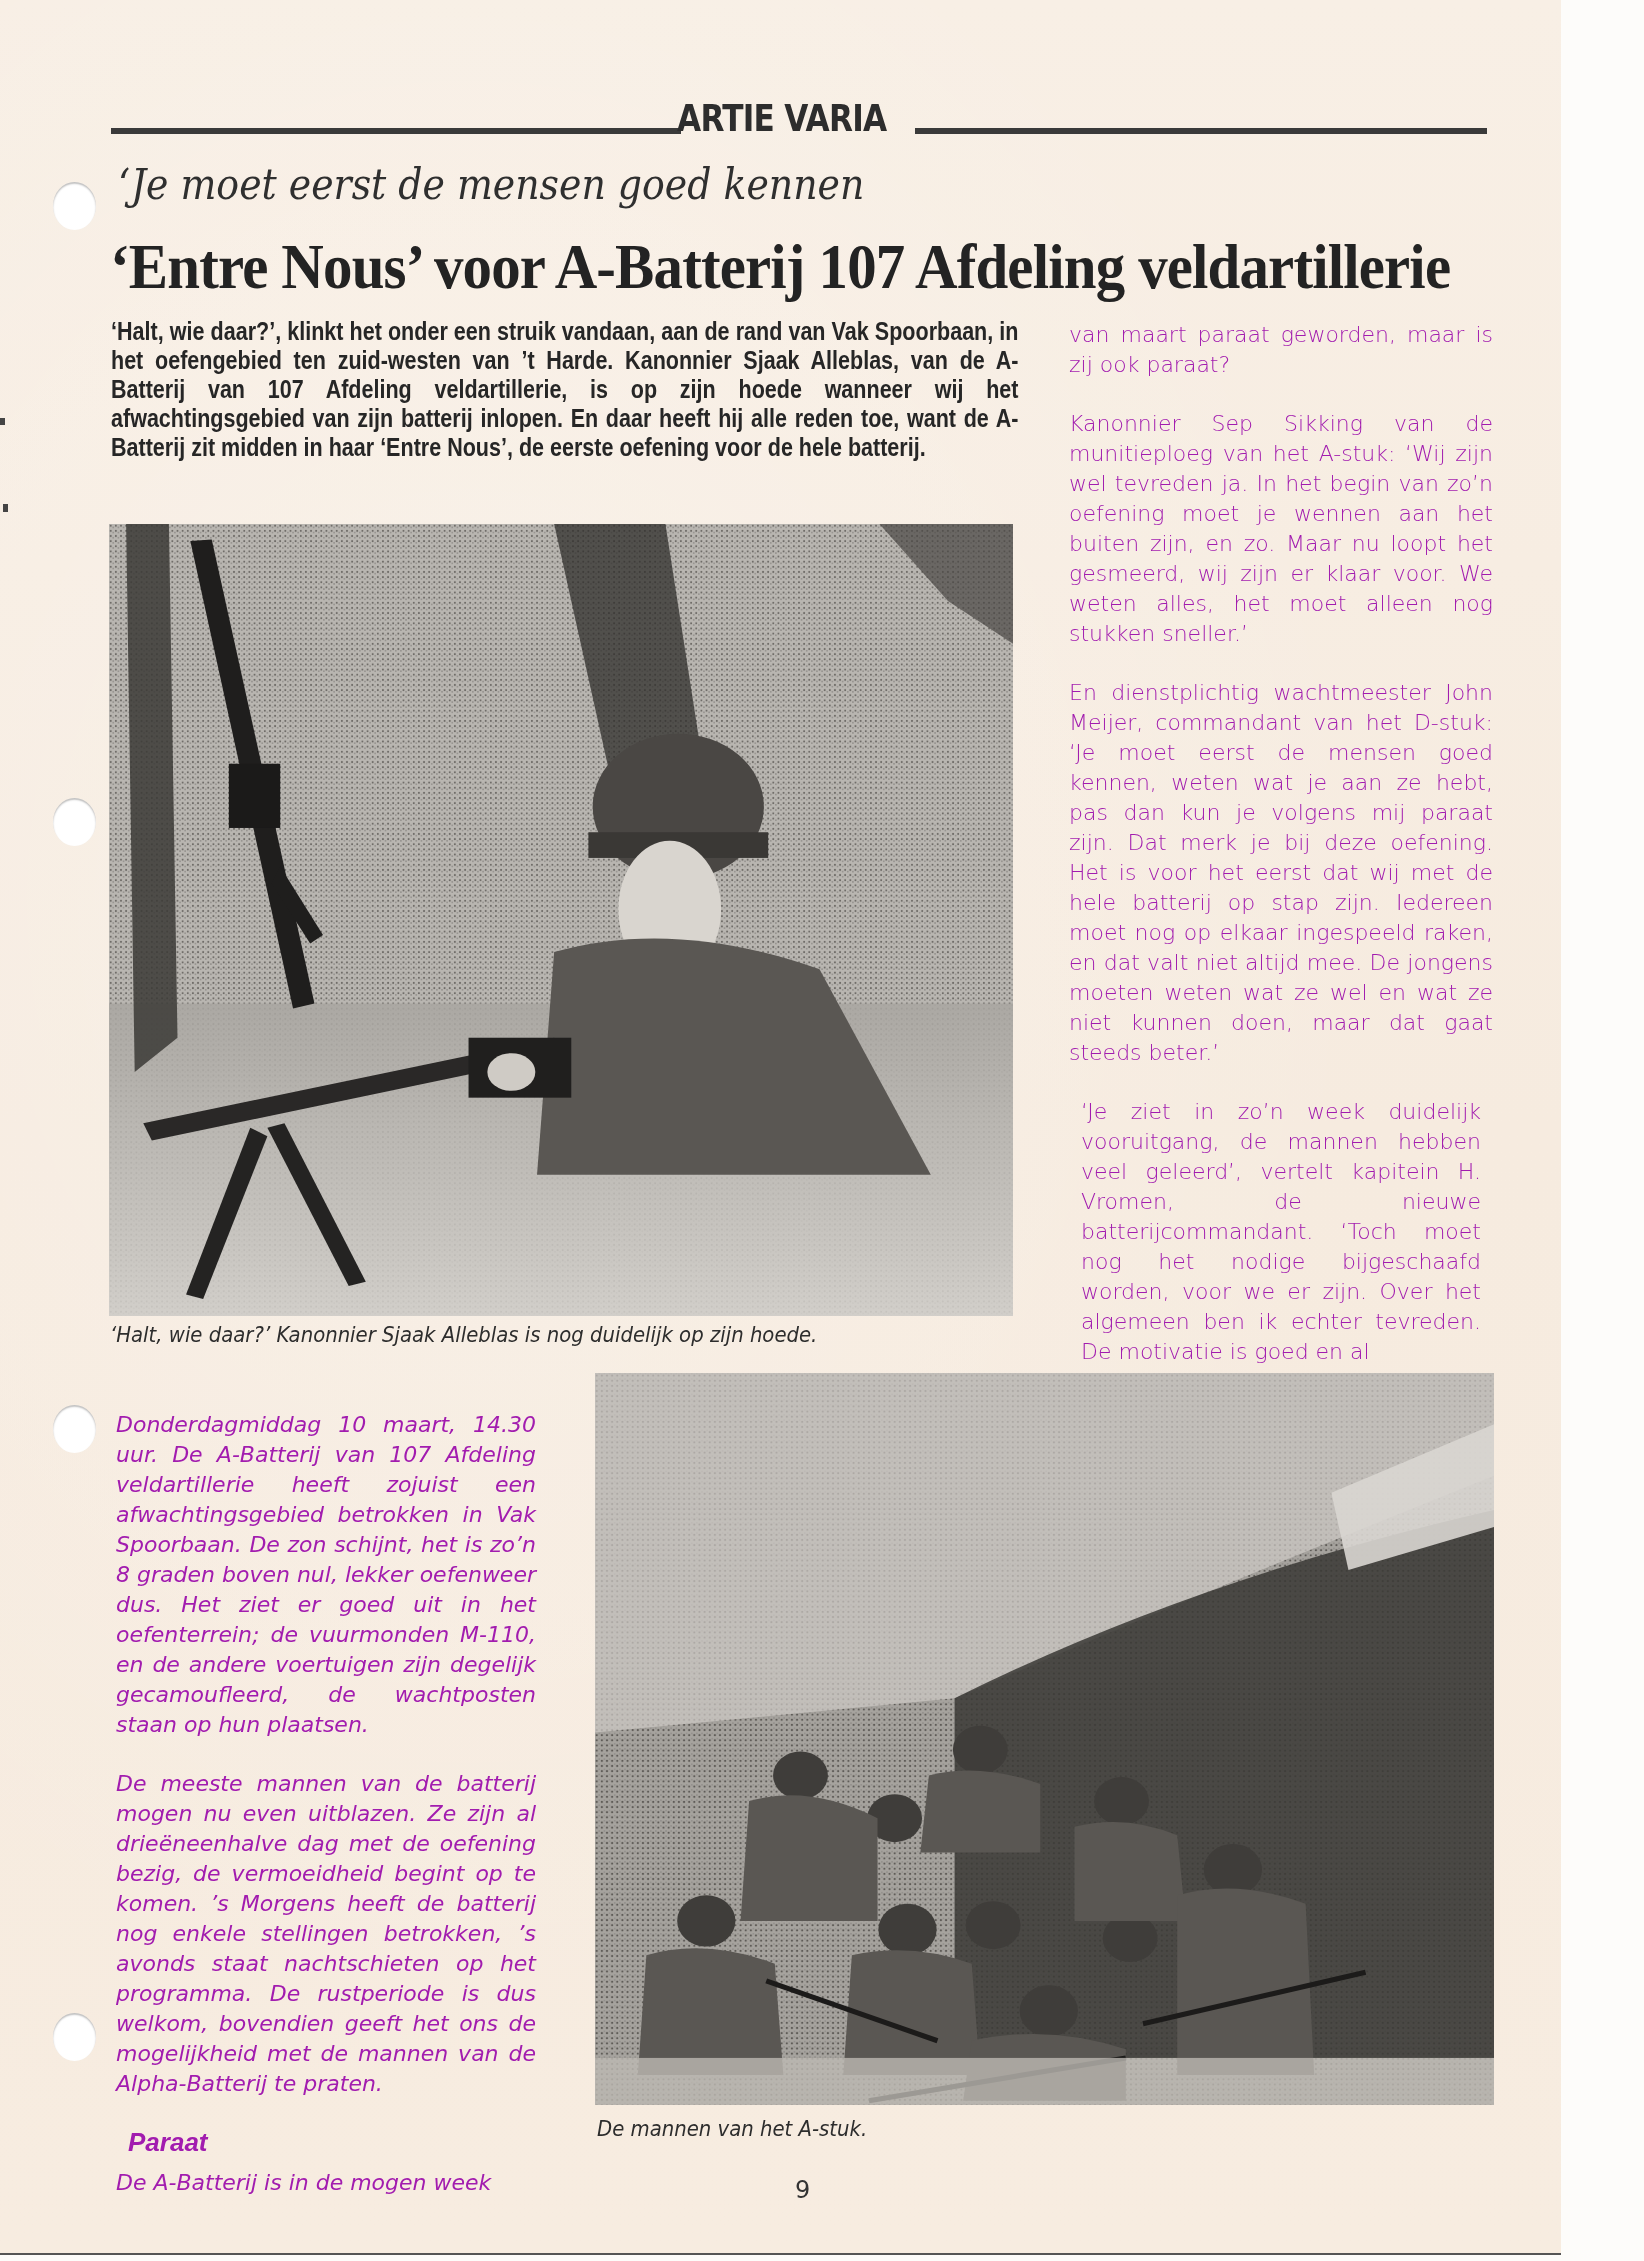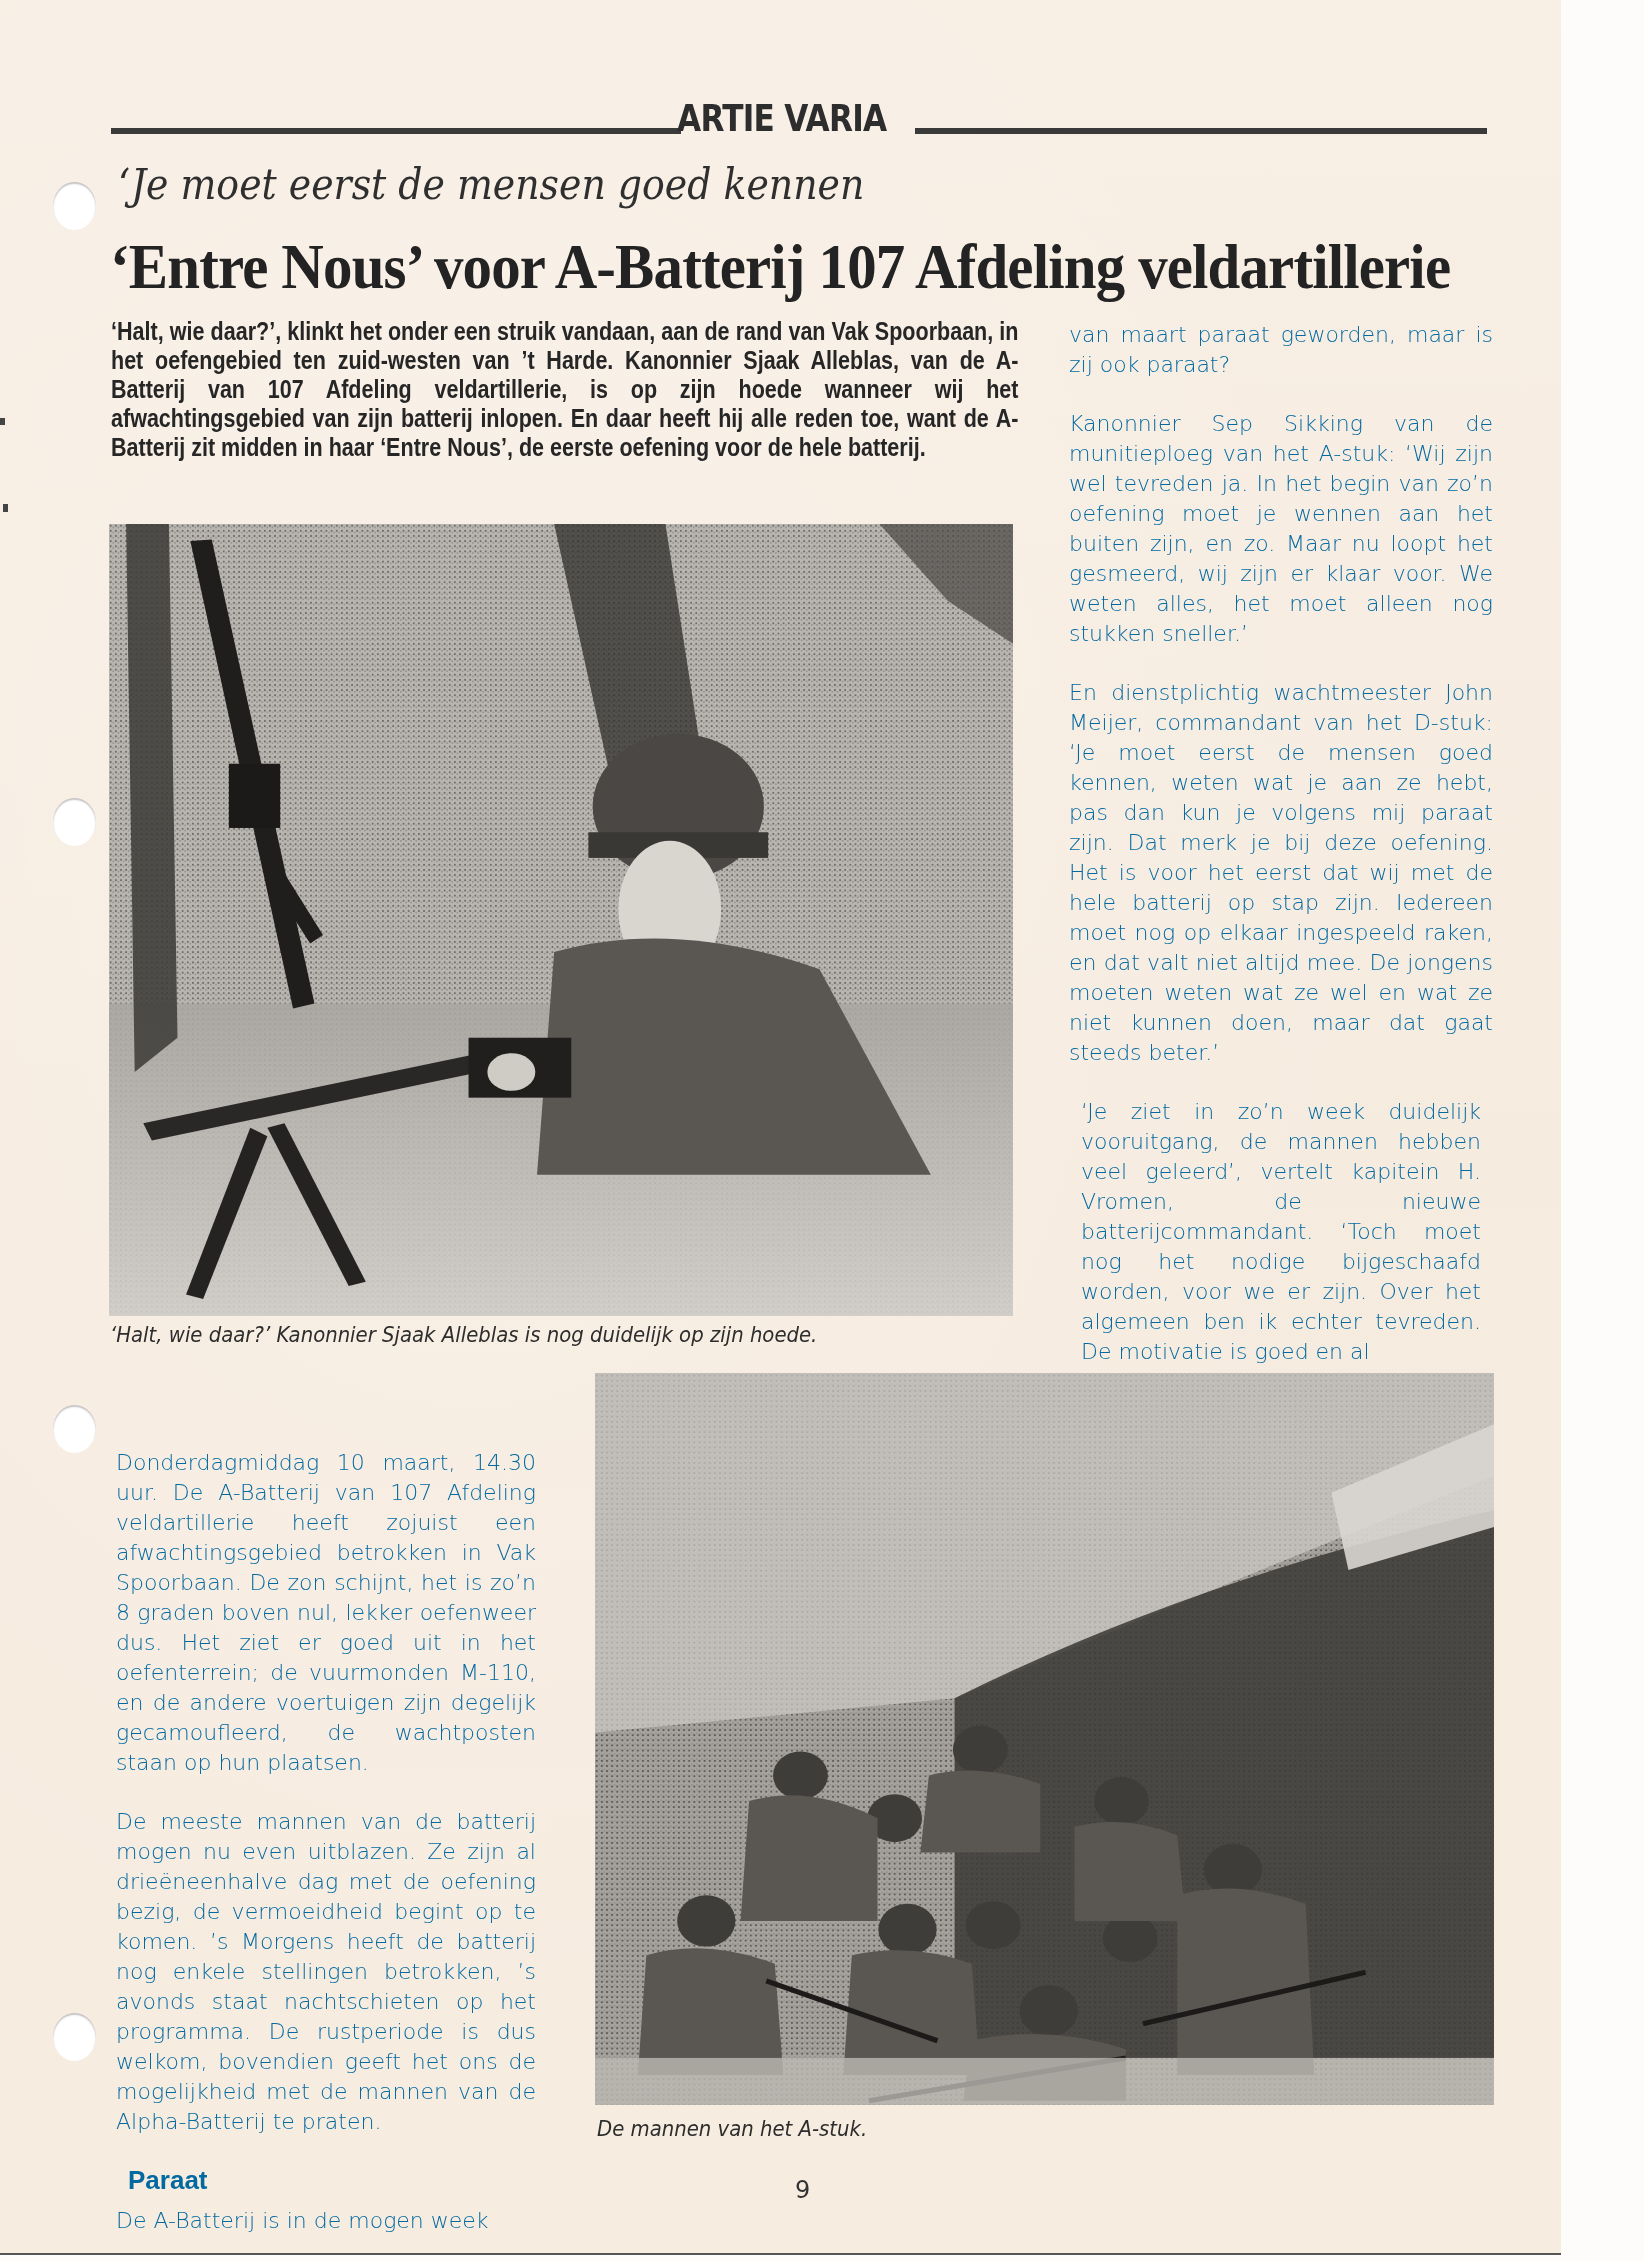--- a/index.html
+++ b/index.html
@@ -37,28 +37,28 @@
     letter-spacing: -0.9px;
   }
   .lead {
     position: absolute; left: 111px; top: 317px; width: 1096px;
     font-family: "Liberation Sans", sans-serif; font-weight: bold; font-size: 26px; color: #262626;
     line-height: 29px; transform: scaleX(0.828); transform-origin: left top;
     text-align: justify; text-align-last: left;
   }
   .col {
     position: absolute;
-    font-family: "DejaVu Sans", sans-serif; font-size: 22px; color: #0369a1;
+    font-family: "DejaVu Sans", sans-serif; font-size: 22px; color: #a21caf;
     line-height: 30px; text-align: justify; letter-spacing: 0px;
     font-weight: 300;
   }
   .col p { margin: 0 0 29px 0; }
   .col .sub { font-family: "Liberation Sans", sans-serif; font-weight: bold; font-size: 26px; margin: 12px; line-height: 28px; }
   .col-right { left: 1069px; top: 320px; width: 424px; }
-  .col-left  { left: 116px; top: 1448px; width: 420px; }
+  .col-left  { left: 116px; top: 1410px; width: 420px; font-style: italic; }
   .photo {
     position: absolute; overflow: hidden; background: #8d8a86;
   }
   .photo svg { display: block; width: 100%; height: 100%; }
   .caption {
     position: absolute; font-family: "DejaVu Sans", sans-serif; font-style: italic;
     font-size: 21.4px; color: #2d2d2d; white-space: nowrap; transform: scaleX(0.92); transform-origin: left top;
   }
   .page-number {
     position: absolute; left: 795px; top: 2176px;

